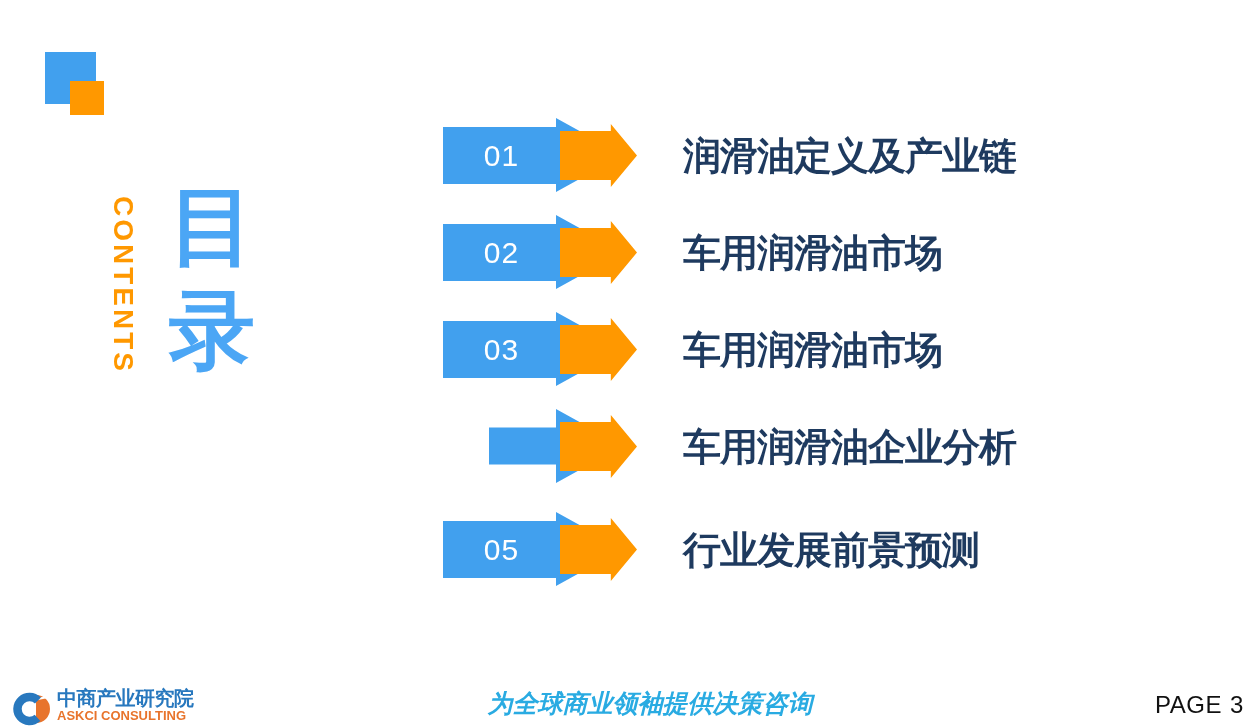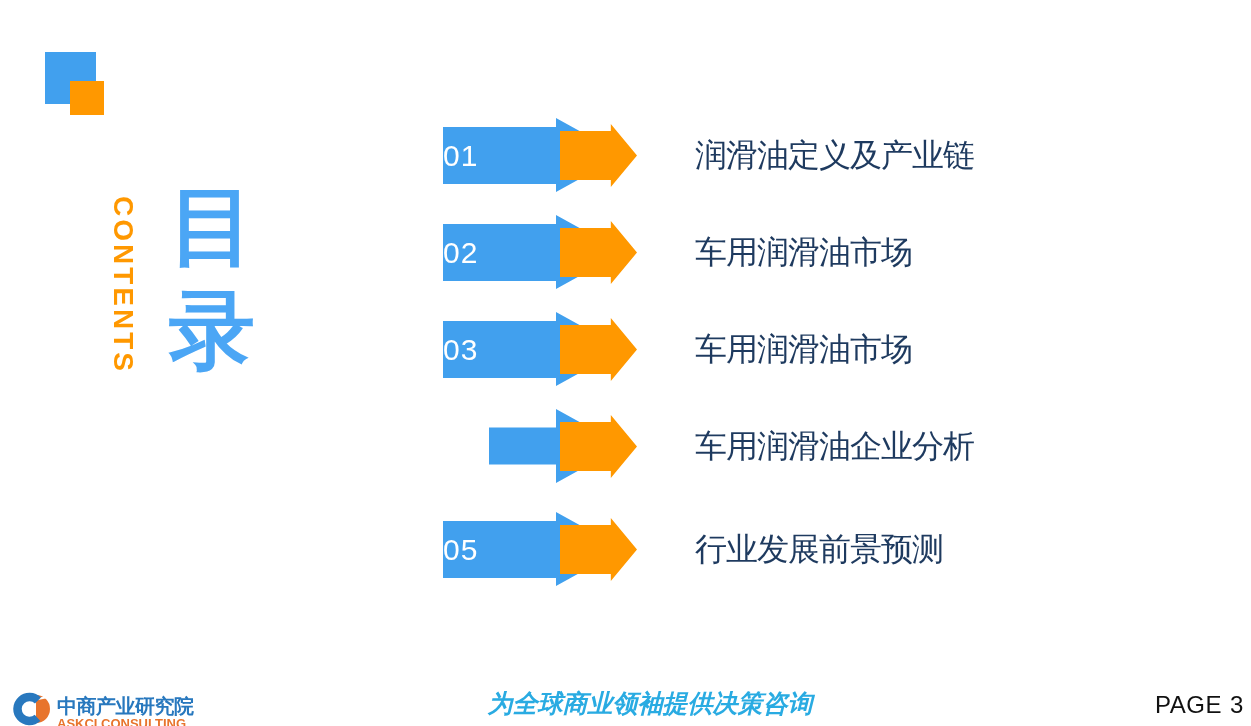--- a/index.html
+++ b/index.html
@@ -68,64 +68,63 @@
     width:134px; height:74px;
     background:var(--brand-blue);
     clip-path:polygon(0 25%, 50% 25%, 50% 0, 100% 50%, 50% 100%, 50% 75%, 0 75%);
     z-index:1;
   }
   .num-box {
     position:absolute;
     left:0; top:0;
     width:117px; height:57px;
     background:var(--brand-blue);
-    display:flex; align-items:center; 
+    display:flex; align-items:center; justify-content:center;
     z-index:2;
   }
   .num-box span {
     color:var(--number-white);
     font-size:30px;
     letter-spacing:1px;
   }
   .arrow-front {
     position:absolute;
     left:117px; top:-3px;
     width:77px; height:63px;
     background:var(--brand-orange);
     clip-path:polygon(0 11%, 66% 11%, 66% 0, 100% 50%, 66% 100%, 66% 89%, 0 89%);
     z-index:3;
   }
   .toc-item-title {
     position:absolute;
-    left:252px; top:50%;
+    left:240px; top:50%;
     transform:translateY(-50%);
     font-family:"Liberation Serif","DejaVu Serif",serif;
-    font-weight:400;
-    font-size:32px;
+    font-weight:700;
+    font-size:38px;
     letter-spacing:-1px;
     color:var(--title-navy);
     white-space:nowrap;
     z-index:4;
   }
 
   
   .logo {
     position:absolute;
     left:13px; top:688px;
     display:flex;
     align-items:flex-start;
     gap:6px;
   }
   .logo svg { margin-top:2px; flex:0 0 auto; }
   .logo-cn {
     font-size:20px; font-weight:bold;
     color:var(--logo-blue);
     line-height:21px; letter-spacing:-0.5px;
     white-space:nowrap;
-    margin-top:8px;
   }
   .logo-en {
     font-size:13px; font-weight:bold;
     color:var(--logo-orange);
     line-height:14px;
     white-space:nowrap;
   }
   .slogan {
     position:absolute;
     left:480px; top:687px; width:340px;

